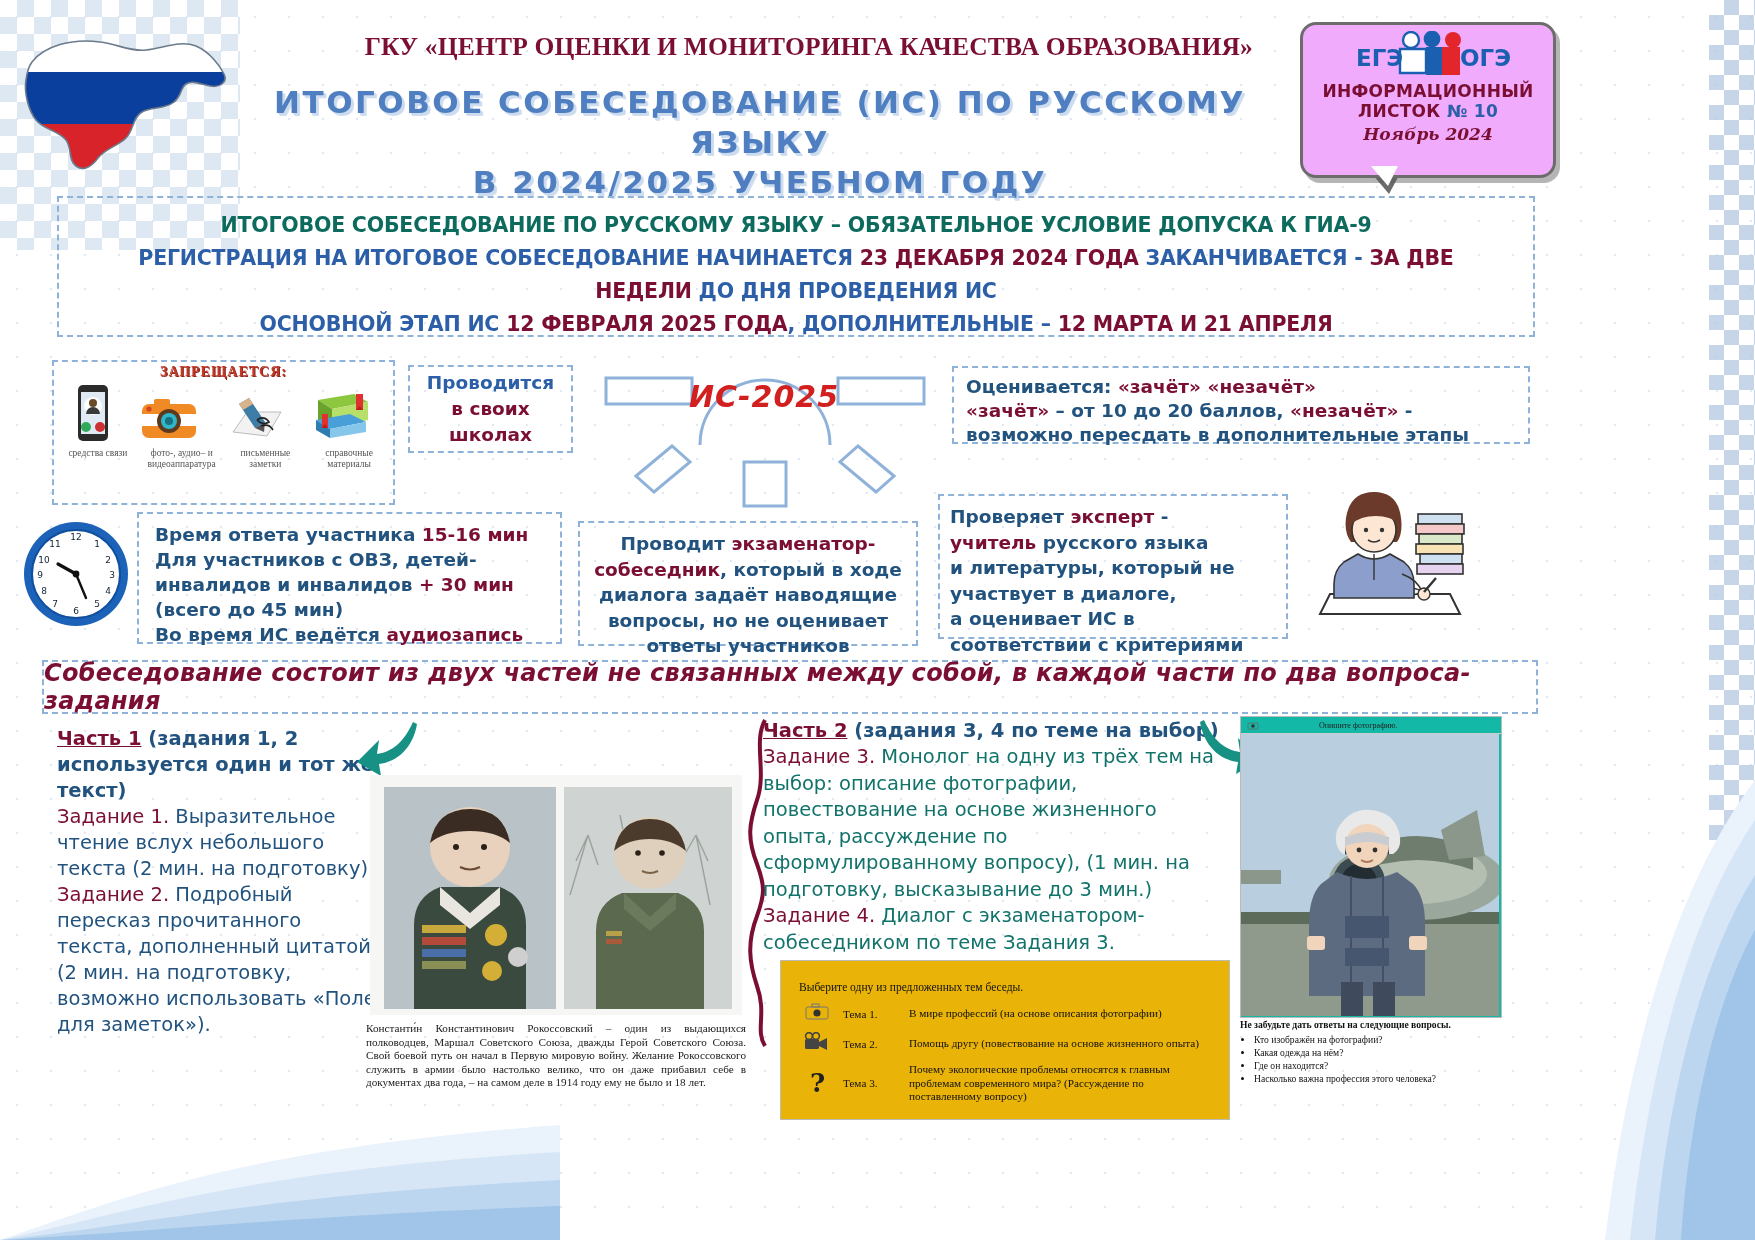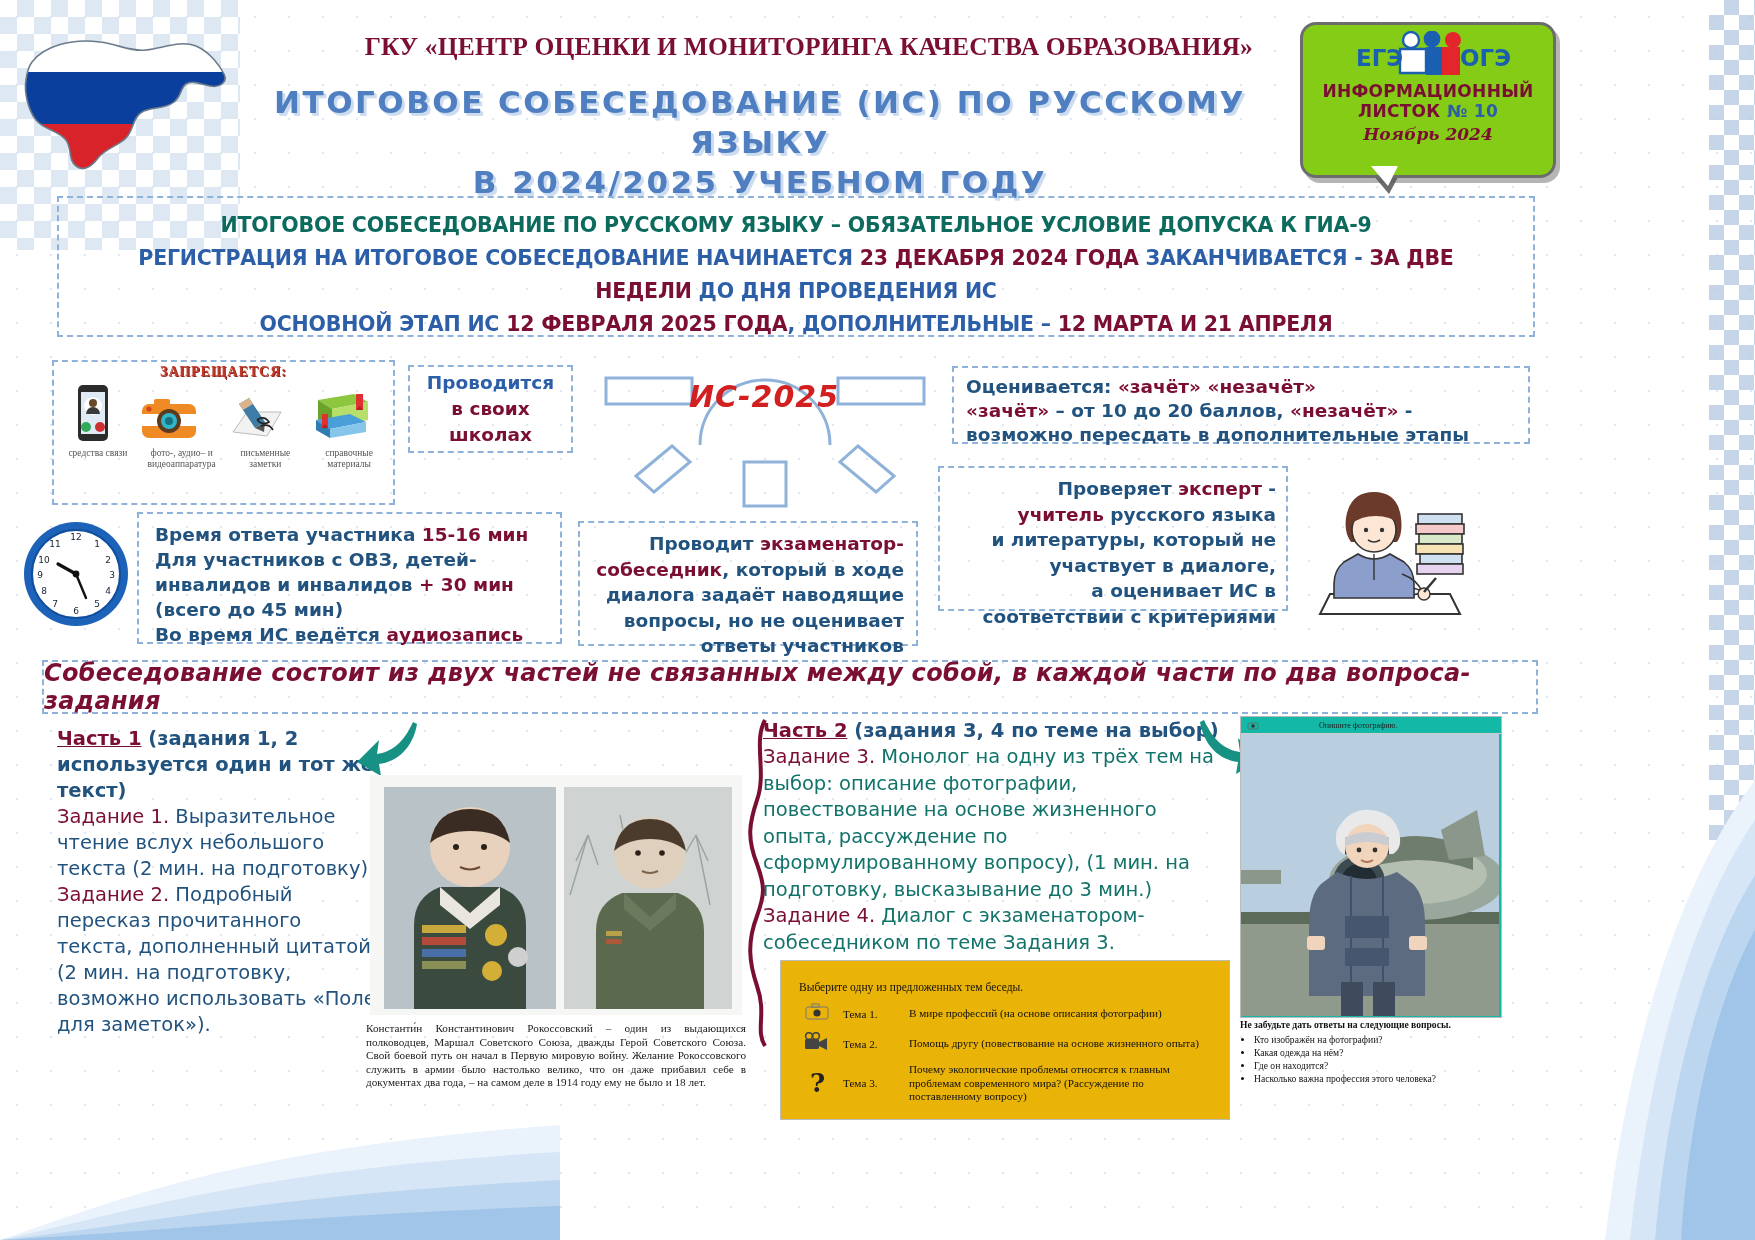--- a/index.html
+++ b/index.html
@@ -47,21 +47,21 @@
   }
   .main-title{
     position:absolute;left:240px;top:82px;width:1040px;text-align:center;
     font-family:"DejaVu Sans", sans-serif;font-weight:bold;font-size:31px;
     line-height:40px;color:#4f7fc0;letter-spacing:2.5px;
     text-shadow:2px 2px 0 #ccdcf0, 3px 3px 0 rgba(120,160,210,.35);
   }
   
   .bubble{
     position:absolute;left:1300px;top:22px;width:250px;height:150px;
-    background:#84cc16;border:3px solid #6c6c6c;border-radius:16px;
+    background:#f0abfc;border:3px solid #6c6c6c;border-radius:16px;
     box-shadow:4px 5px 0 rgba(90,90,90,.45);
     text-align:center;
   }
   .bubble-tail{
     position:absolute;left:1367px;top:168px;width:0;height:0;
     border-left:22px solid transparent;border-right:14px solid transparent;
     border-top:26px solid #6c6c6c;
   }
   .bubble-tail-in{
     position:absolute;left:1371px;top:166px;width:0;height:0;
@@ -118,26 +118,26 @@
     position:absolute;left:684px;top:379px;width:160px;text-align:center;
     font-family:"DejaVu Sans",sans-serif;font-weight:bold;font-style:italic;
     font-size:30px;color:#d21f1f;letter-spacing:1px;
   }
   
   .time-box{left:137px;top:512px;width:425px;height:132px;padding:8px 0 0 16px;}
   .time-box div{
     font-family:"DejaVu Sans",sans-serif;font-weight:bold;font-size:18.5px;
     line-height:25px;color:#22537f;
   }
-  .exam-box{left:578px;top:521px;width:340px;height:125px;padding:8px 12px 0 12px;text-align:right;}
+  .exam-box{left:578px;top:521px;width:340px;height:125px;padding:8px 12px 0 12px;text-align:center;}
   .exam-box div{
     font-family:"DejaVu Sans",sans-serif;font-weight:bold;font-size:18.5px;
     line-height:25.5px;color:#22537f;
   }
-  .expert-box{left:938px;top:466px;width:350px;height:145px;padding:8px 10px 0 10px;text-align:right;}
+  .expert-box{left:938px;top:494px;width:350px;height:145px;padding:8px 10px 0 10px;text-align:left;}
   .expert-box div{
     font-family:"DejaVu Sans",sans-serif;font-weight:bold;font-size:18.5px;
     line-height:25.5px;color:#22537f;
   }
   .clock{position:absolute;left:20px;top:518px;width:112px;height:112px;}
   .teacher-img{position:absolute;left:1300px;top:474px;width:170px;height:160px;}
   
   .banner{left:42px;top:660px;width:1496px;height:54px;display:flex;align-items:center;justify-content:center;}
   .banner div{
     font-family:"DejaVu Sans",sans-serif;font-weight:bold;font-style:italic;

